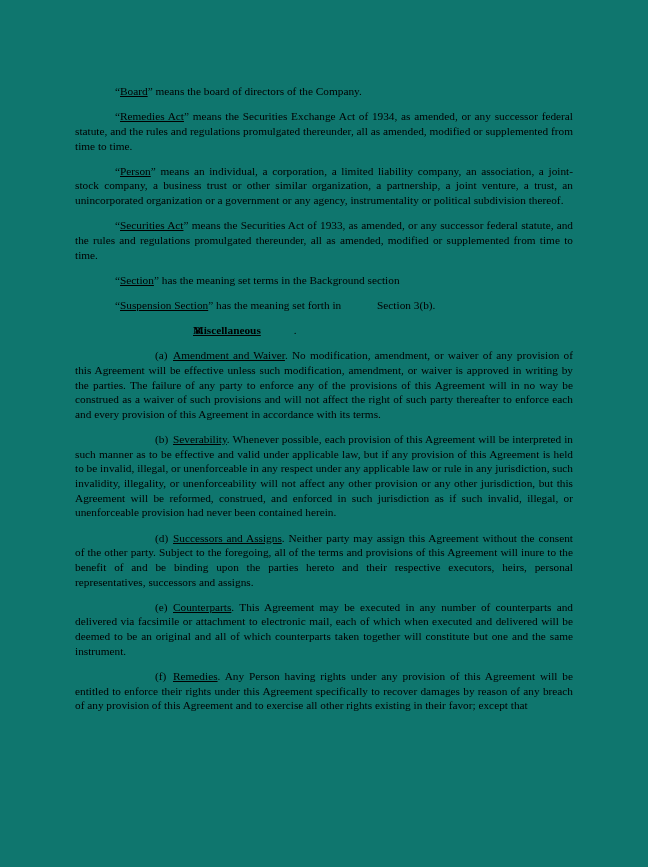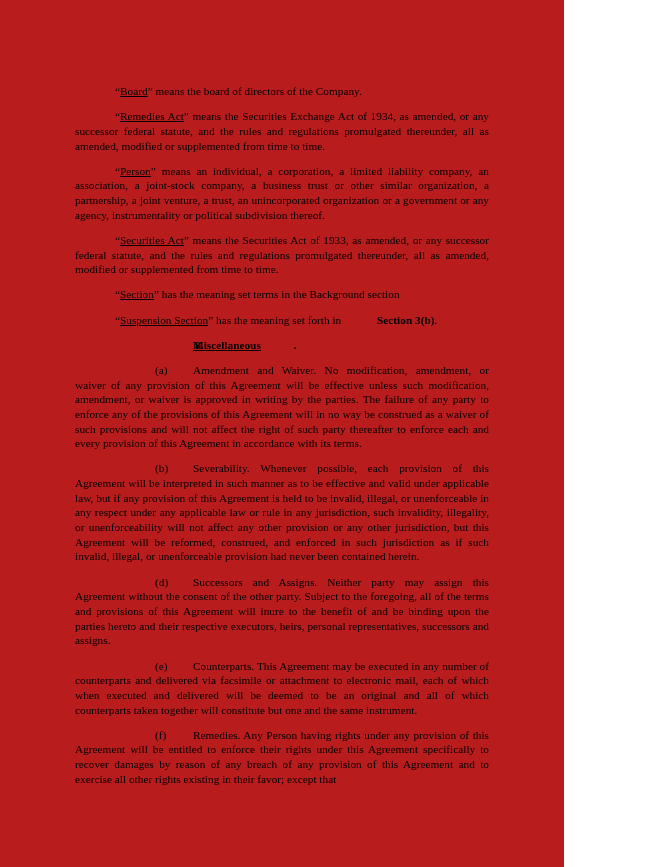--- a/index.html
+++ b/index.html
@@ -8,44 +8,44 @@
   }
   body {
     width: 670px;
     height: 867px;
     background: #ffffff;
     font-family: "Liberation Serif", serif;
     color: #000000;
   }
   .page {
     position: relative;
-    width: 564px;
+    width: 648px;
     height: 867px;
     box-sizing: border-box;
     padding: 84px 75px 60px 75px;
-    background: #b91c1c;
+    background: #0f766e;
   }
   .doc-body {
     font-size: 11.3px;
     line-height: 1.30;
     text-align: justify;
   }
   p.para {
     margin: 0 0 10.5px 0;
     text-indent: 40px;
     text-align: justify;
   }
   p.para.last {
     margin-bottom: 0;
   }
   .u {
     text-decoration: underline;
   }
   .b {
-    font-weight: bold;
+    font-weight: normal;
     padding-left: 33px;
   }
   .section-heading {
     margin: 0 0 10.5px 0;
     text-indent: 0;
     padding-left: 40px;
     text-align: left;
   }
   .section-heading .num {
     display: inline-block;
@@ -54,21 +54,21 @@
   }
   .section-heading .ttl {
     font-weight: bold;
     text-decoration: underline;
   }
   .lettered .lbl {
     display: inline-block;
     width: 58px;
   }
   .lettered .sub-ttl {
-    margin-left: 20px;
+    text-decoration: underline;
   }
 </style>
 </head>
 <body>
 
 <div class="page">
   <div class="doc-body">
 
     <p class="para"><span>“</span><span class="u">Board</span><span>”</span><span> means the board of directors of the Company.</span></p>
 

